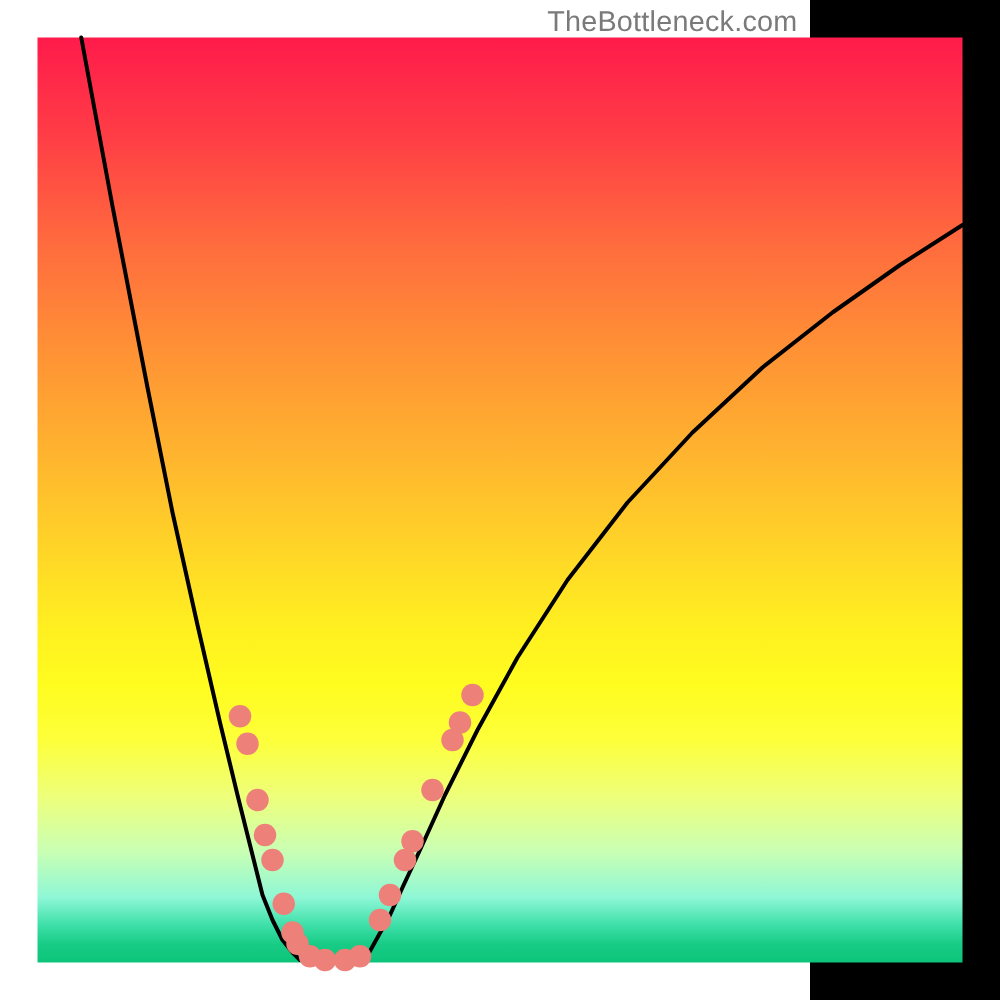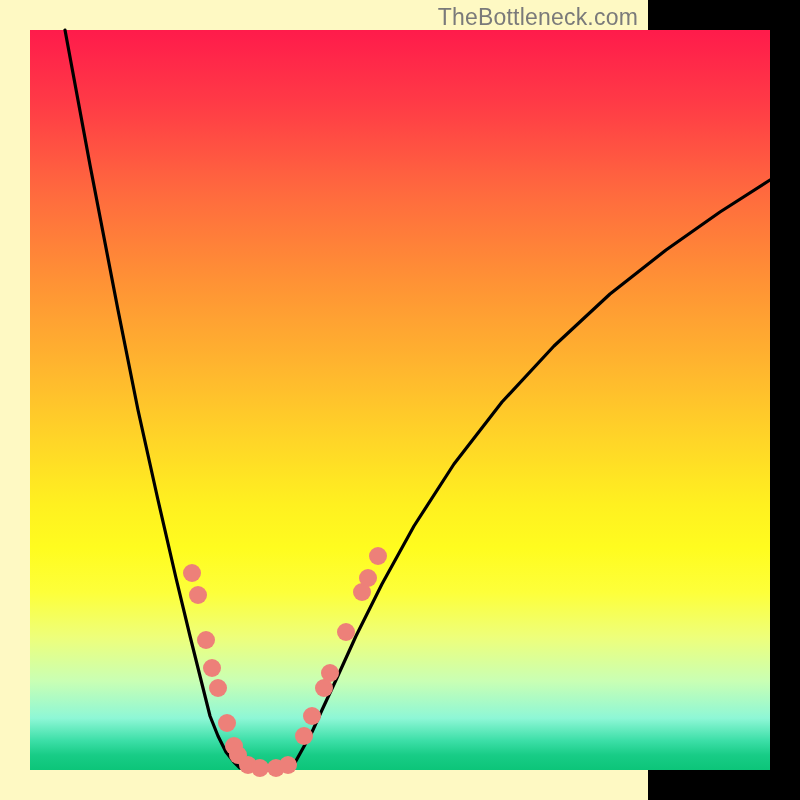--- a/index.html
+++ b/index.html
@@ -10,21 +10,21 @@
     overflow: hidden;
     background: #000;
     font-family: Arial, Helvetica, sans-serif;
   }
   .frame {
     position: absolute;
     top: 0;
     left: 0;
     width: 648px;
     height: 800px;
-    background: #fef9c3;
+    background: #ffffff;
   }
   .plot-area {
     position: absolute;
     top: 30px;
     left: 30px;
     width: 740px;
     height: 740px;
     background: linear-gradient(to bottom,
       #ff1b4b 0%,
       #ff3b46 10%,

